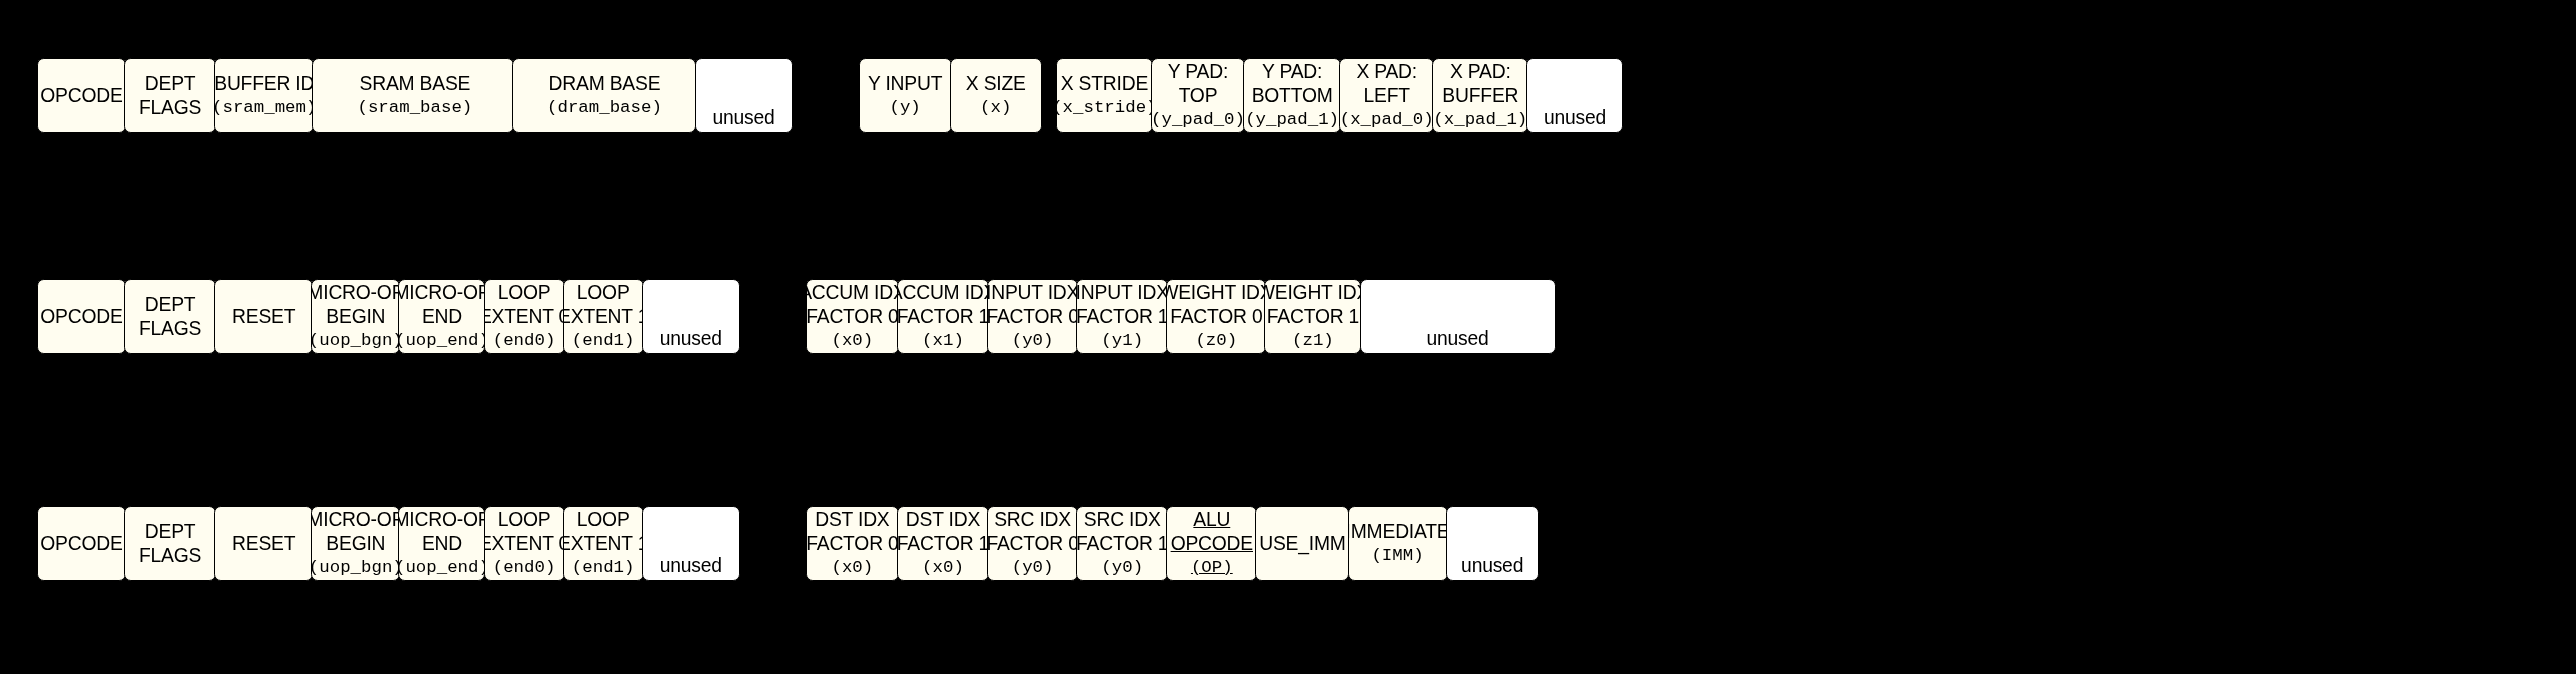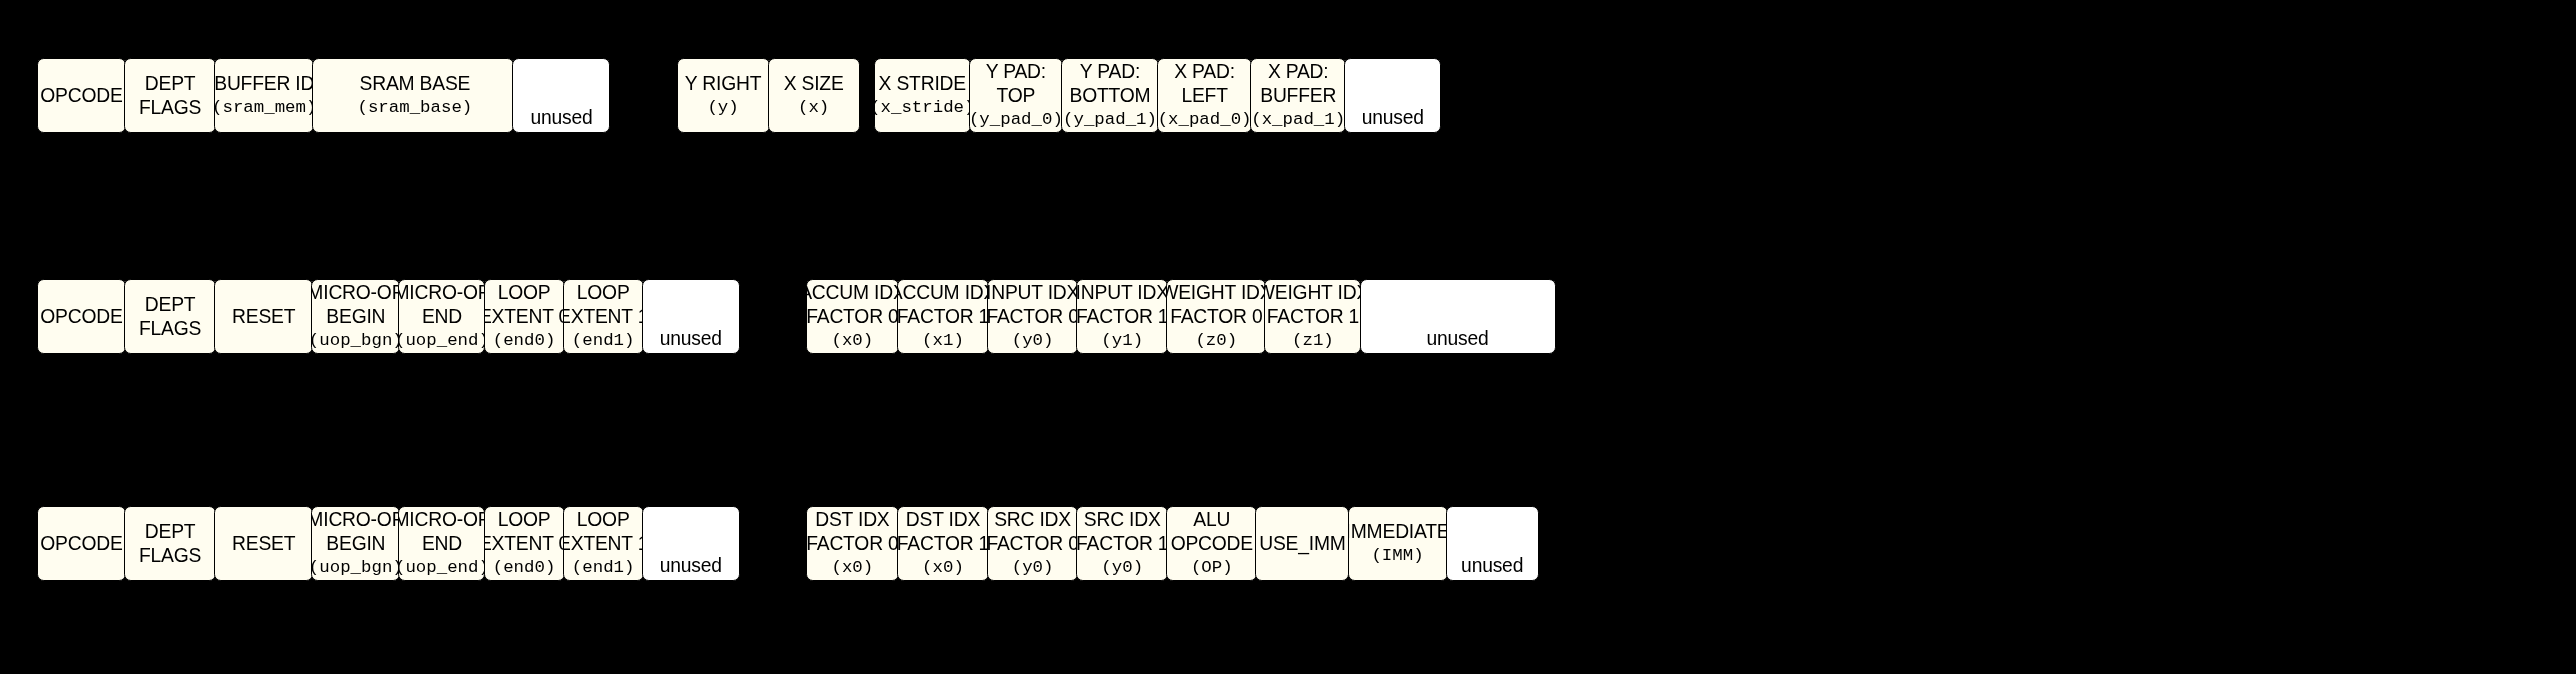--- a/index.html
+++ b/index.html
@@ -90,27 +90,31 @@
           <span class="line">FLAGS</span>
         </div>
         <div class="field" style="width: 100px;">
           <span class="line">BUFFER ID</span>
           <span class="line mono">(sram_mem)</span>
         </div>
         <div class="field" style="width: 202px; padding-left: 7px;">
           <span class="line">SRAM BASE</span>
           <span class="line mono">(sram_base)</span>
         </div>
+        <div class="field" style="width: 184px;">
+          <span class="line">DRAM BASE</span>
+          <span class="line mono">(dram_base)</span>
+        </div>
         <div class="field unused" style="width: 98px;">
           <span class="line">unused</span>
         </div>
       </div>
     <div class="group group-right">
         <div class="field" style="width: 93px;">
-          <span class="line">Y RIGHT</span>
+          <span class="line">Y INPUT</span>
           <span class="line mono">(y)</span>
         </div>
         <div class="field" style="width: 92px;">
           <span class="line">X SIZE</span>
           <span class="line mono">(x)</span>
         </div>
         <div class="field" style="width: 97px; margin-left: 16px;">
           <span class="line">X STRIDE</span>
           <span class="line mono">(x_stride)</span>
         </div>
@@ -261,21 +265,21 @@
         <div class="field" style="width: 91px;">
           <span class="line">SRC IDX</span>
           <span class="line">FACTOR 0</span>
           <span class="line mono">(y0)</span>
         </div>
         <div class="field" style="width: 92px;">
           <span class="line">SRC IDX</span>
           <span class="line">FACTOR 1</span>
           <span class="line mono">(y0)</span>
         </div>
-        <div class="field" style="width: 91px;">
+        <div class="field" style="width: 91px; text-decoration: underline;">
           <span class="line">ALU</span>
           <span class="line">OPCODE</span>
           <span class="line mono">(OP)</span>
         </div>
         <div class="field" style="width: 94px;">
           <span class="line">USE_IMM</span>
         </div>
         <div class="field" style="width: 100px;">
           <span class="line">IMMEDIATE</span>
           <span class="line mono">(IMM)</span>

